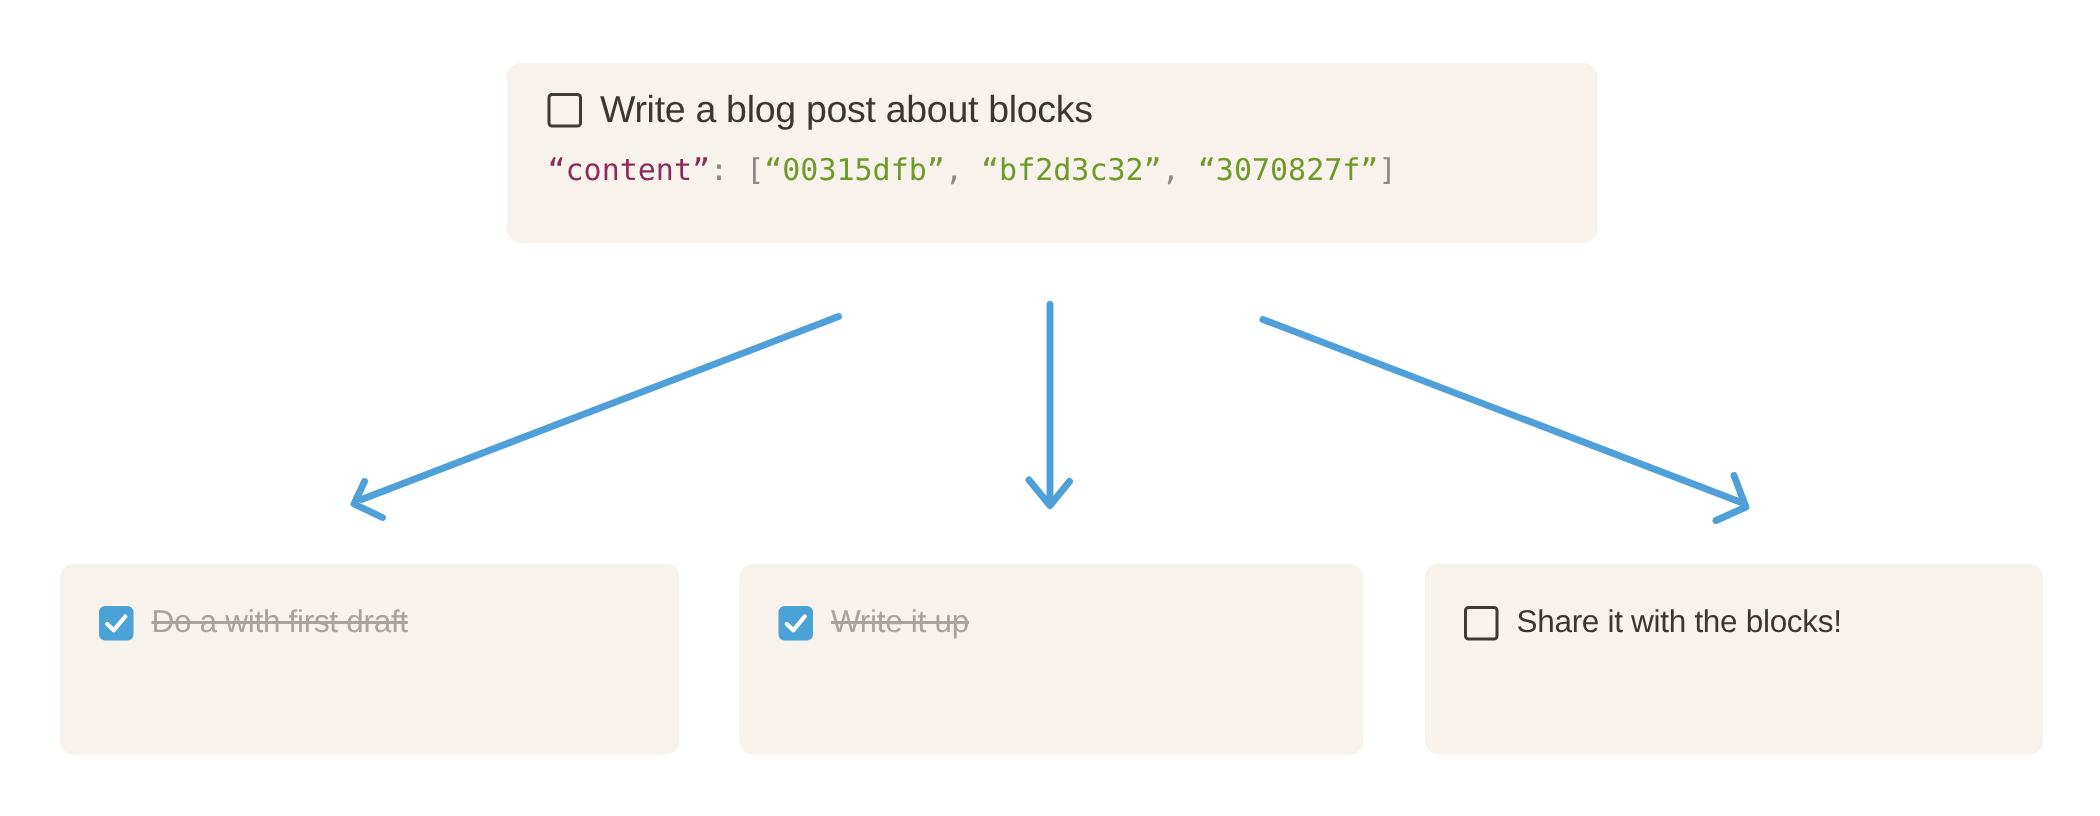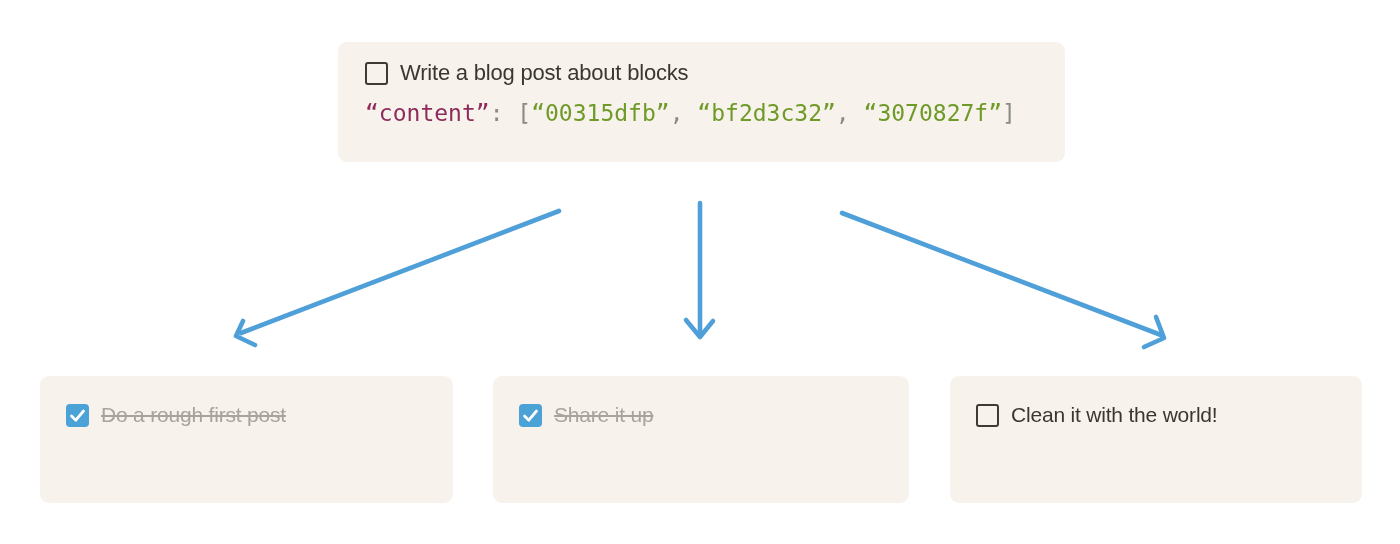--- a/index.html
+++ b/index.html
@@ -53,35 +53,35 @@
   .checkbox .check { display: none; position: absolute; left: 0; top: 0; }
   .card.checked .checkbox {
     border: none;
     border-radius: 4px;
     background: var(--checkbox-checked);
   }
   .card.checked .checkbox .check { display: block; }
 
   .todo-label {
     color: var(--text);
-    font-size: 22px;
+    font-size: 25px;
     letter-spacing: -0.2px;
     white-space: nowrap;
   }
   .card.child-a .todo-label, .card.child-b .todo-label, .card.child-c .todo-label { font-size: 21px; }
   .card.checked .todo-label {
     color: var(--done-text);
     text-decoration: line-through;
     text-decoration-thickness: 2px;
   }
 
   .code-line {
     margin-top: 12px;
     font-family: "DejaVu Sans Mono", "Liberation Mono", monospace;
-    font-size: 23px;
+    font-size: 20px;
     line-height: 30px;
     white-space: nowrap;
   }
   .tok-key   { color: var(--code-key); }
   .tok-punct { color: var(--code-punct); }
   .tok-value { color: var(--code-value); }
 
   .arrows {
     position: absolute;
     left: 0; top: 0;
@@ -125,37 +125,37 @@
     </g>
   </svg>
 
   <section class="card child-a checked">
     <div class="todo-row">
       <span class="checkbox">
         <svg class="check" width="23" height="23" viewBox="0 0 23 23">
           <polyline points="5.5,12 9.8,16.2 17.5,7" fill="none" stroke="#ffffff" stroke-width="2.8" stroke-linecap="round" stroke-linejoin="round"></polyline>
         </svg>
       </span>
-      <span class="todo-label">Do a rough first post</span>
+      <span class="todo-label">Do a with first draft</span>
     </div>
   </section>
 
   <section class="card child-b checked">
     <div class="todo-row">
       <span class="checkbox">
         <svg class="check" width="23" height="23" viewBox="0 0 23 23">
           <polyline points="5.5,12 9.8,16.2 17.5,7" fill="none" stroke="#ffffff" stroke-width="2.8" stroke-linecap="round" stroke-linejoin="round"></polyline>
         </svg>
       </span>
-      <span class="todo-label">Share it up</span>
+      <span class="todo-label">Write it up</span>
     </div>
   </section>
 
   <section class="card child-c">
     <div class="todo-row">
       <span class="checkbox">
         
       </span>
-      <span class="todo-label">Clean it with the world!</span>
+      <span class="todo-label">Share it with the blocks!</span>
     </div>
   </section>
 
 </div>
 
 </body></html>

